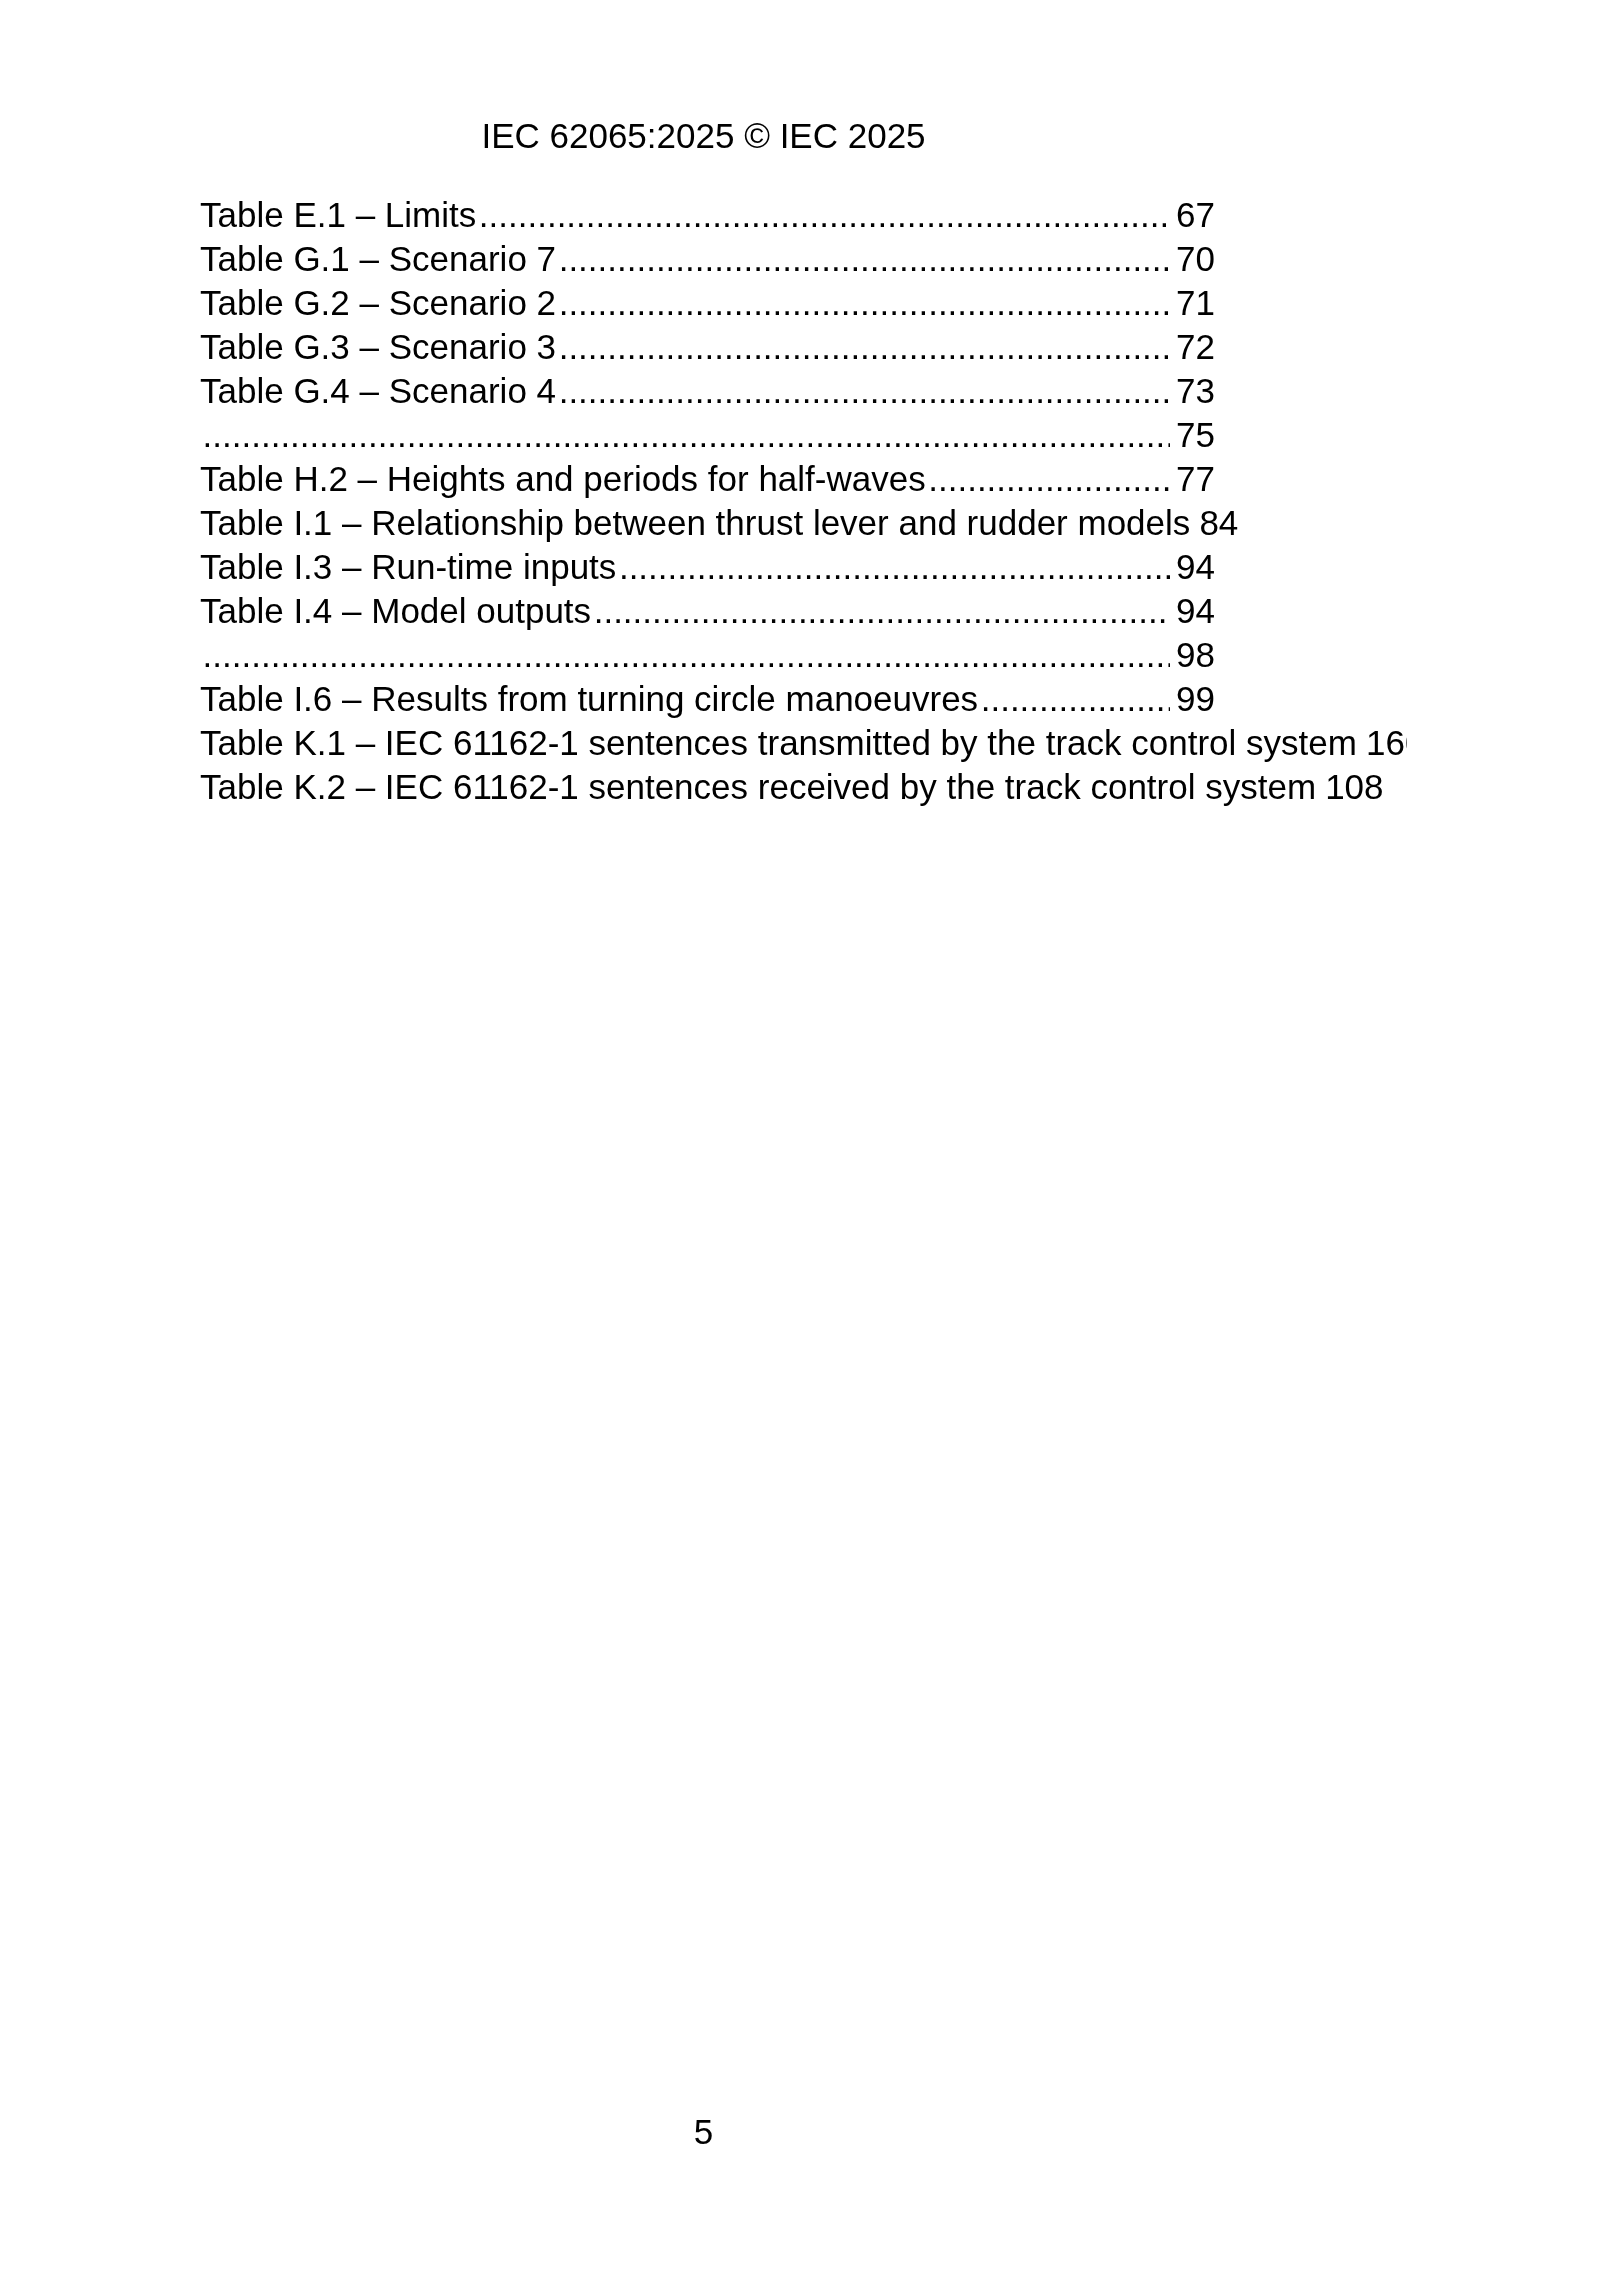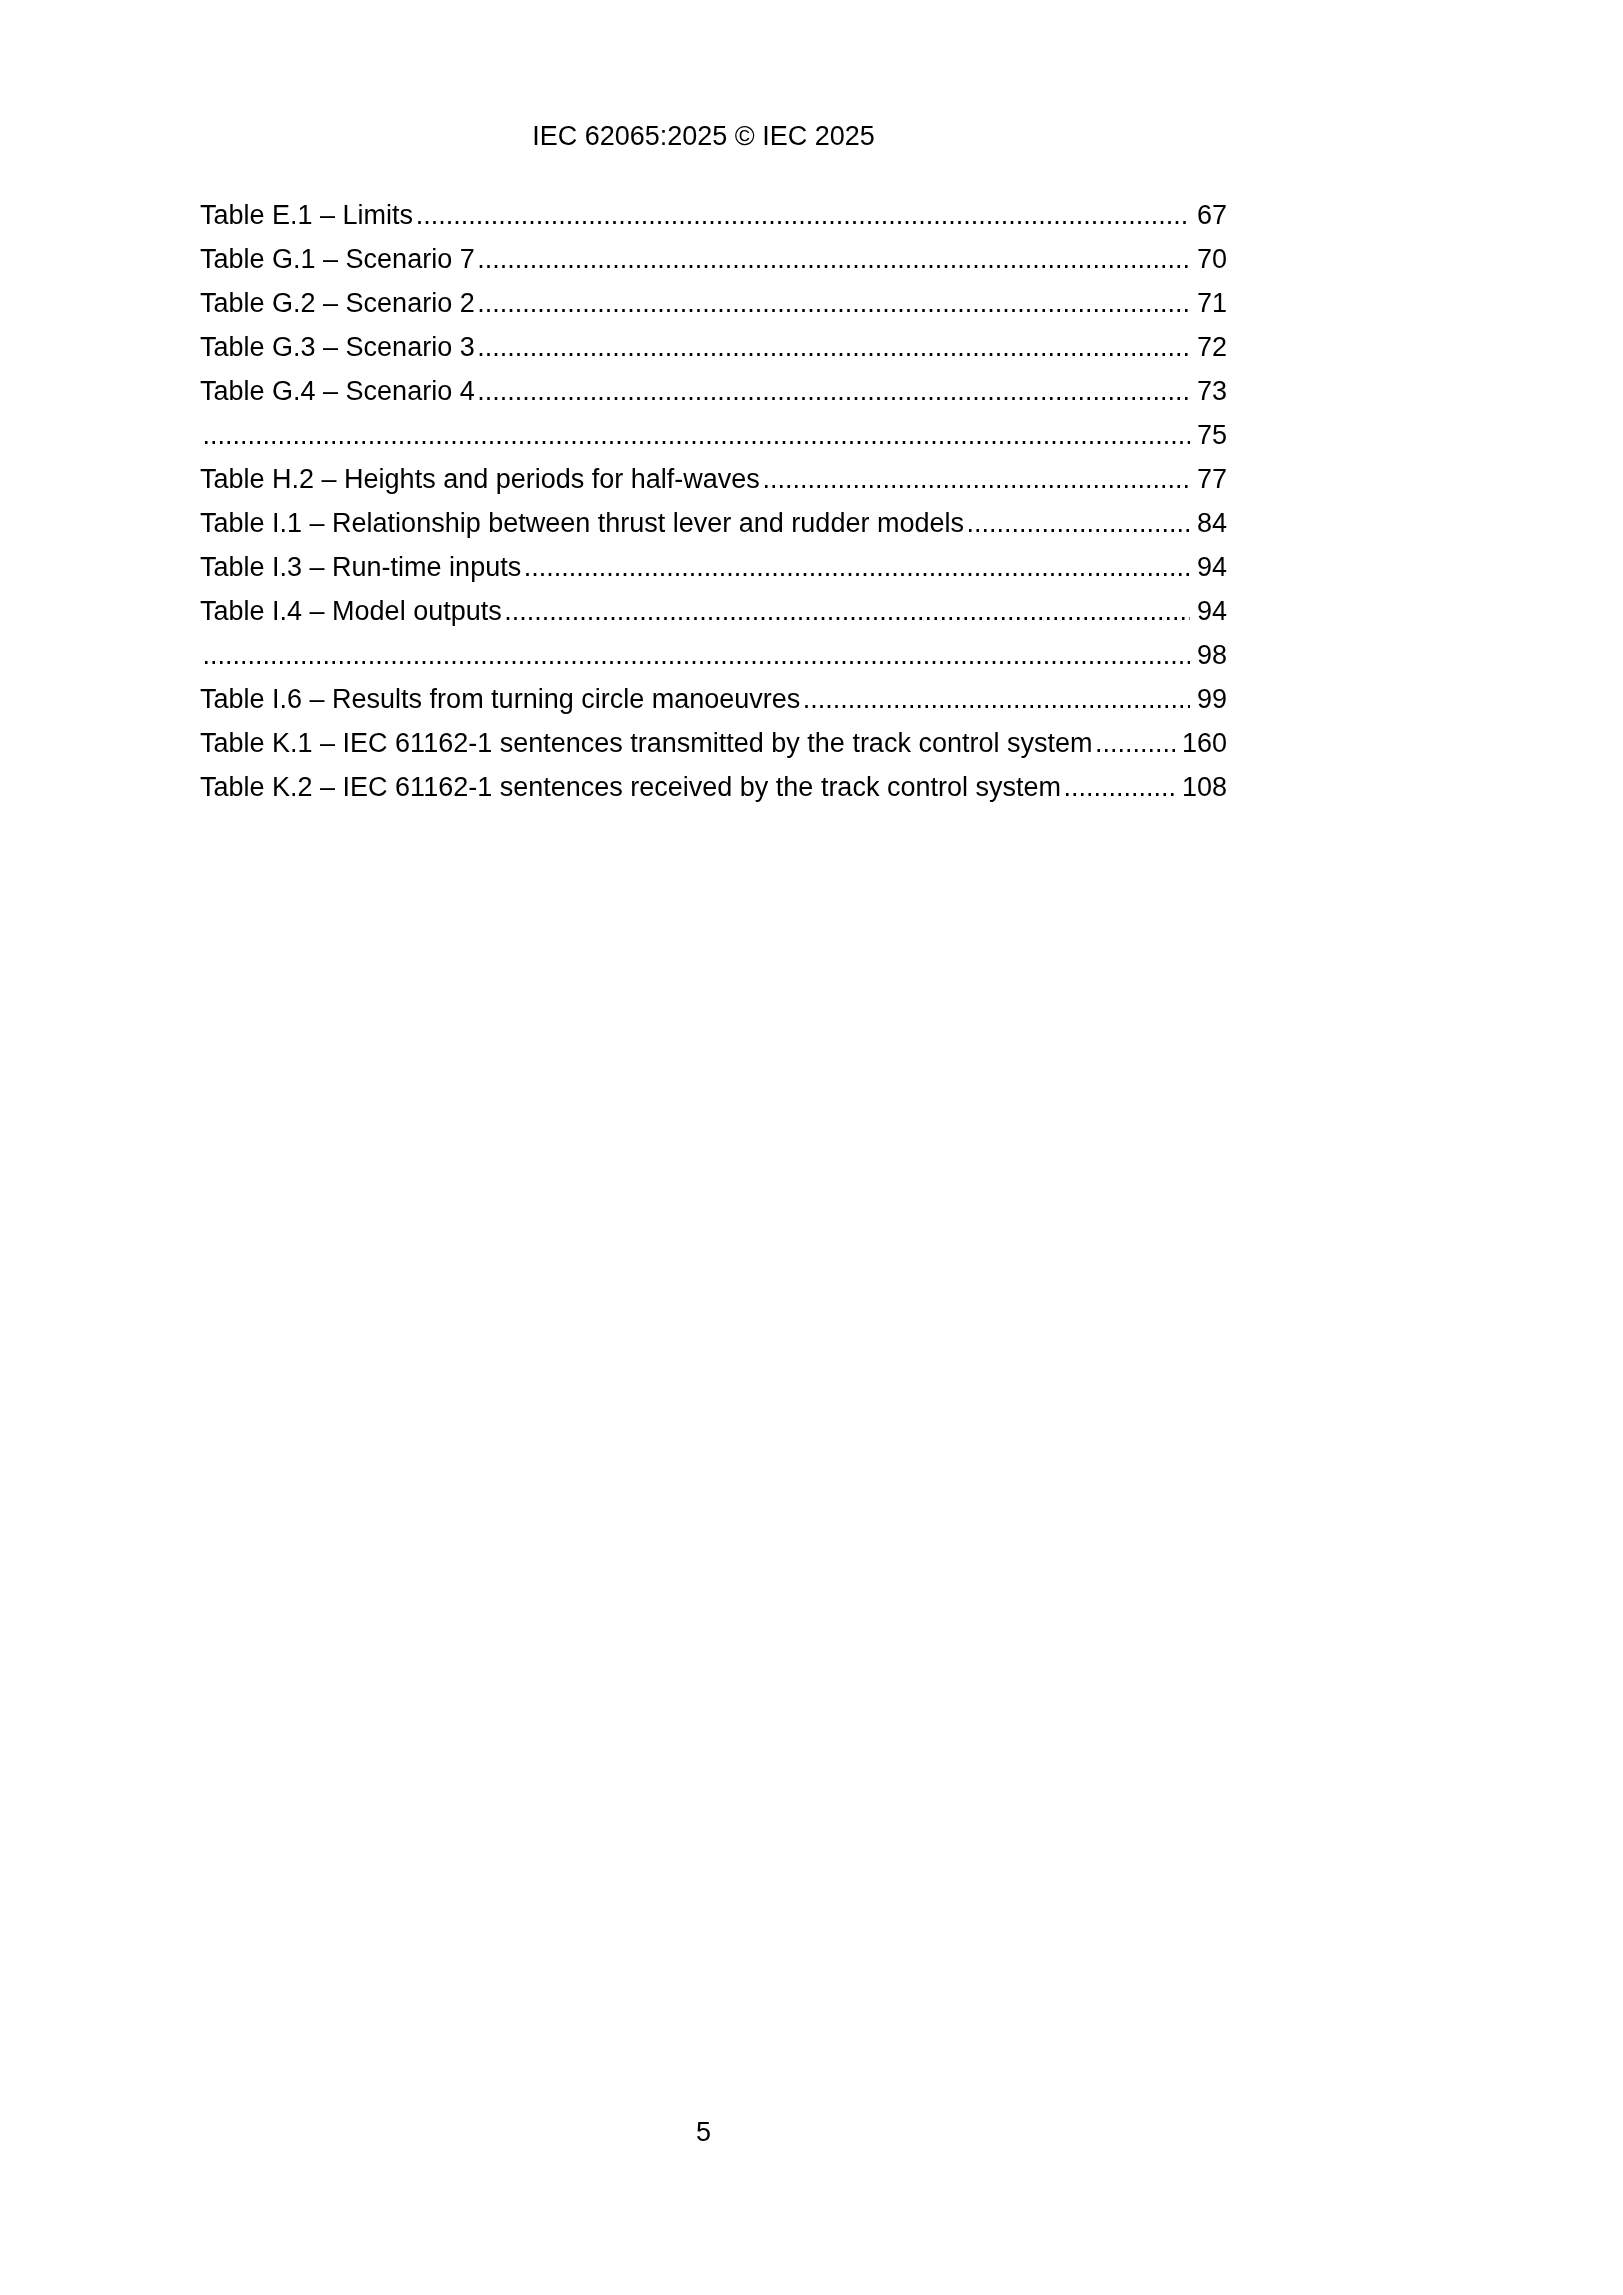--- a/index.html
+++ b/index.html
@@ -7,37 +7,37 @@
     padding: 0;
     background: #ffffff;
   }
   .page {
     position: relative;
     width: 1407px;
     height: 2295px;
     background: #ffffff;
     color: #000000;
     font-family: "Liberation Sans", "DejaVu Sans", sans-serif;
-    font-size: 27px;
+    font-size: 35px;
     overflow: hidden;
   }
   .running-header {
     position: absolute;
     top: 114px;
     left: 0;
     width: 100%;
     text-align: center;
     line-height: 44px;
     white-space: nowrap;
   }
   .toc {
     position: absolute;
     top: 193px;
     left: 200px;
-    right: 180px;
+    right: 192px;
   }
   .toc-row {
     display: flex;
     align-items: baseline;
     line-height: 44px;
     height: 44px;
     white-space: nowrap;
   }
   .toc-label {
     flex: 0 0 auto;

